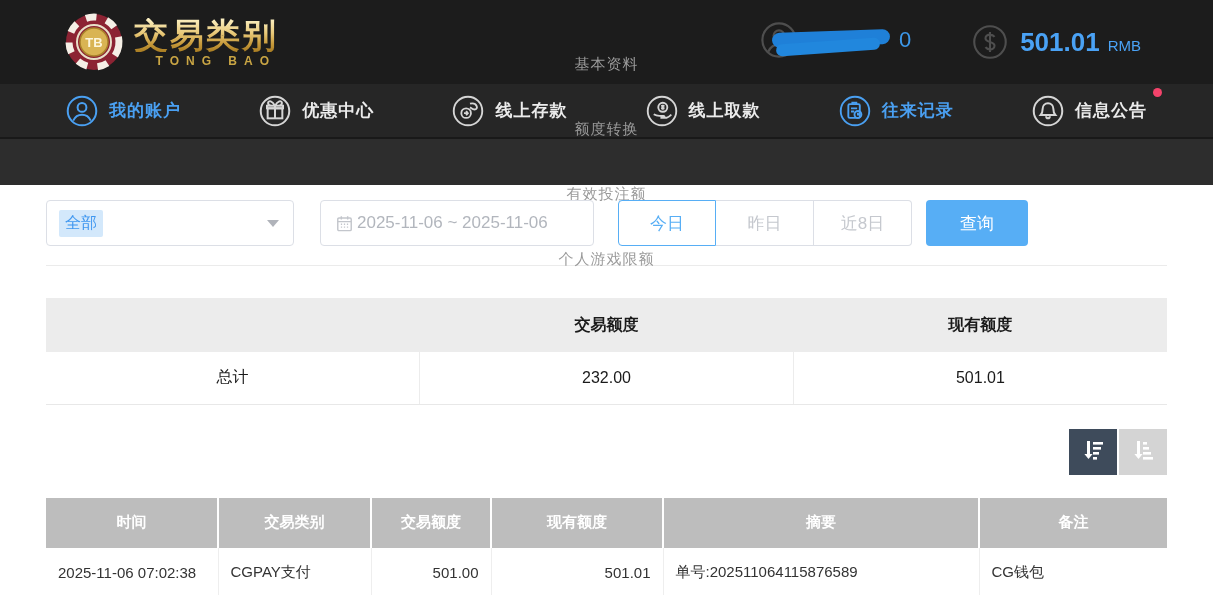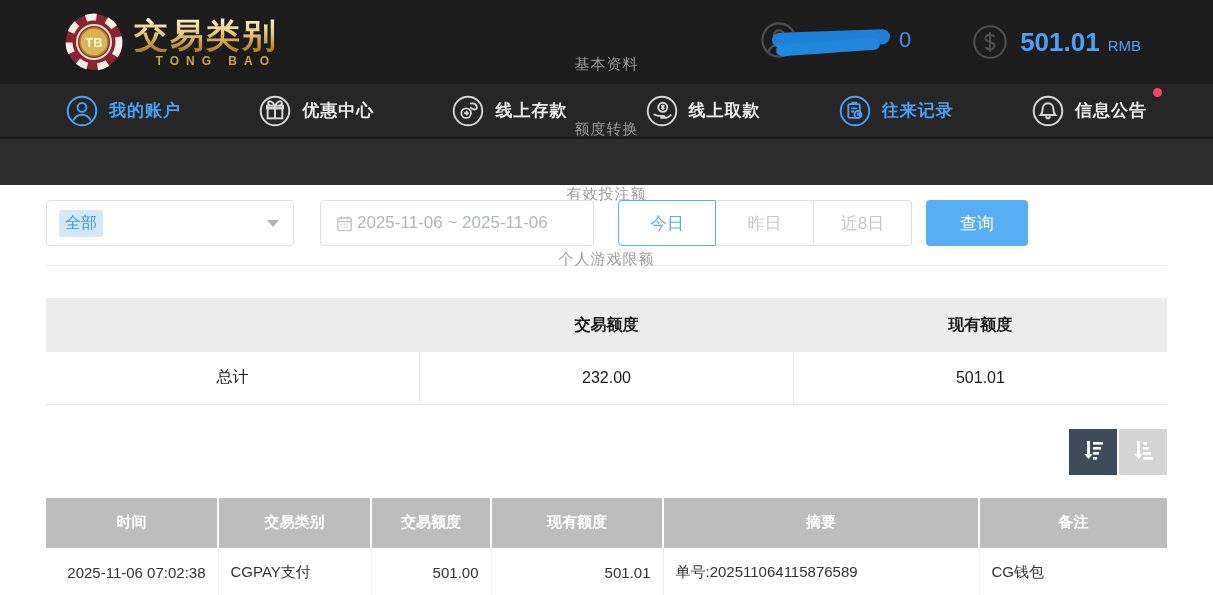--- a/index.html
+++ b/index.html
@@ -68,21 +68,21 @@
   .sort-btn { width:48px; height:46px; display:flex; align-items:center; justify-content:center; cursor:pointer; border:none; }
   .sort-btn.desc { background:#3e4b5b; color:#fff; }
   .sort-btn.asc { background:#d4d4d4; color:#fff; }
 
   
   .records { width:100%; border-collapse:collapse; table-layout:fixed; margin-top:23px; }
   .records th { height:50px; background:#bdbdbd; color:#fff; font-size:15px; font-weight:bold; text-align:center; }
   .records th + th { border-left:2px solid #fff;margin-top:16px; }
   .records td { height:49px; font-size:15px; color:#333; background:#fff; padding:0 12px; }
   .records td + td { border-left:1px solid #eeeeee; }
-  .td-center { text-align:right; }
+  .td-center { text-align:left; }
   .td-left { text-align:left; }
   .td-right { text-align:right; }
 </style>
 </head>
 <body>
 
 <header class="topbar">
   <div class="logo">
     <svg width="60" height="60" viewBox="0 0 60 60">
       <circle cx="30" cy="30" r="28" fill="#8c2333"></circle>

